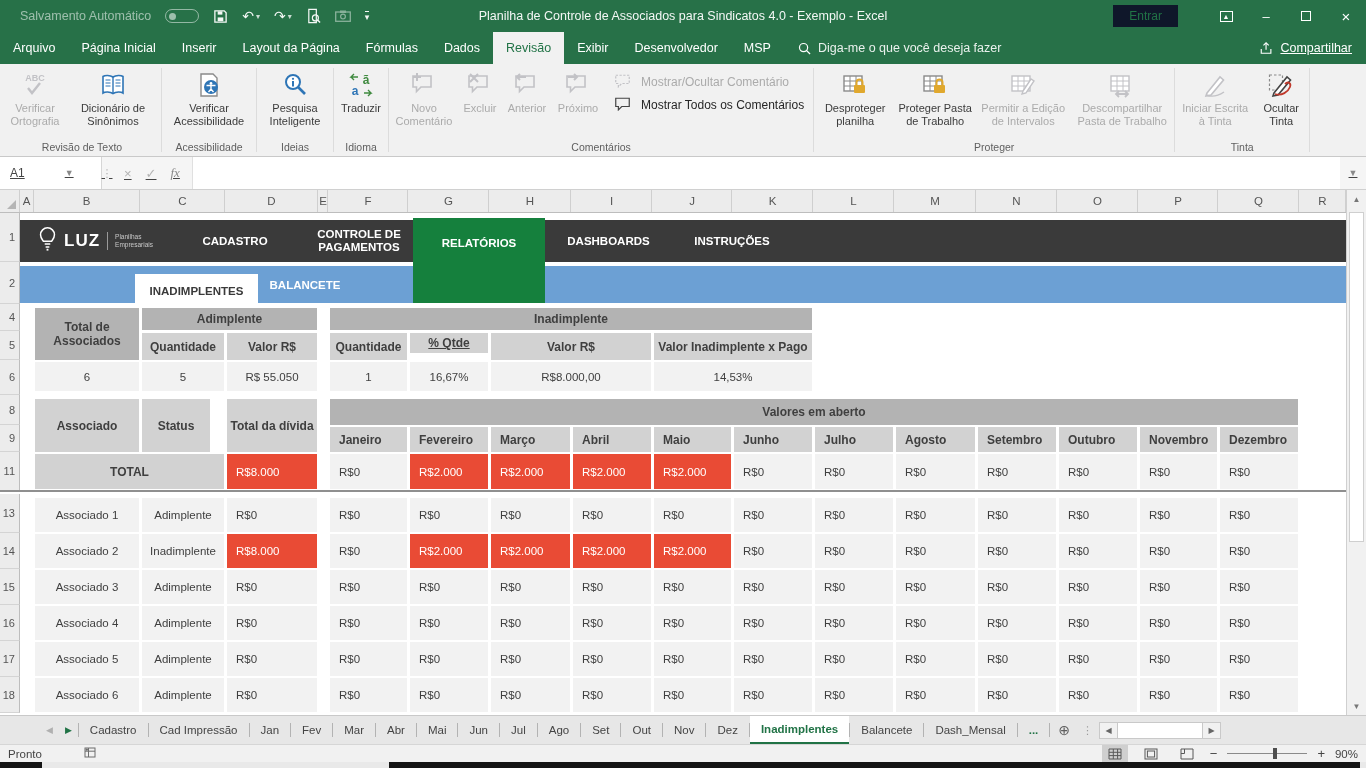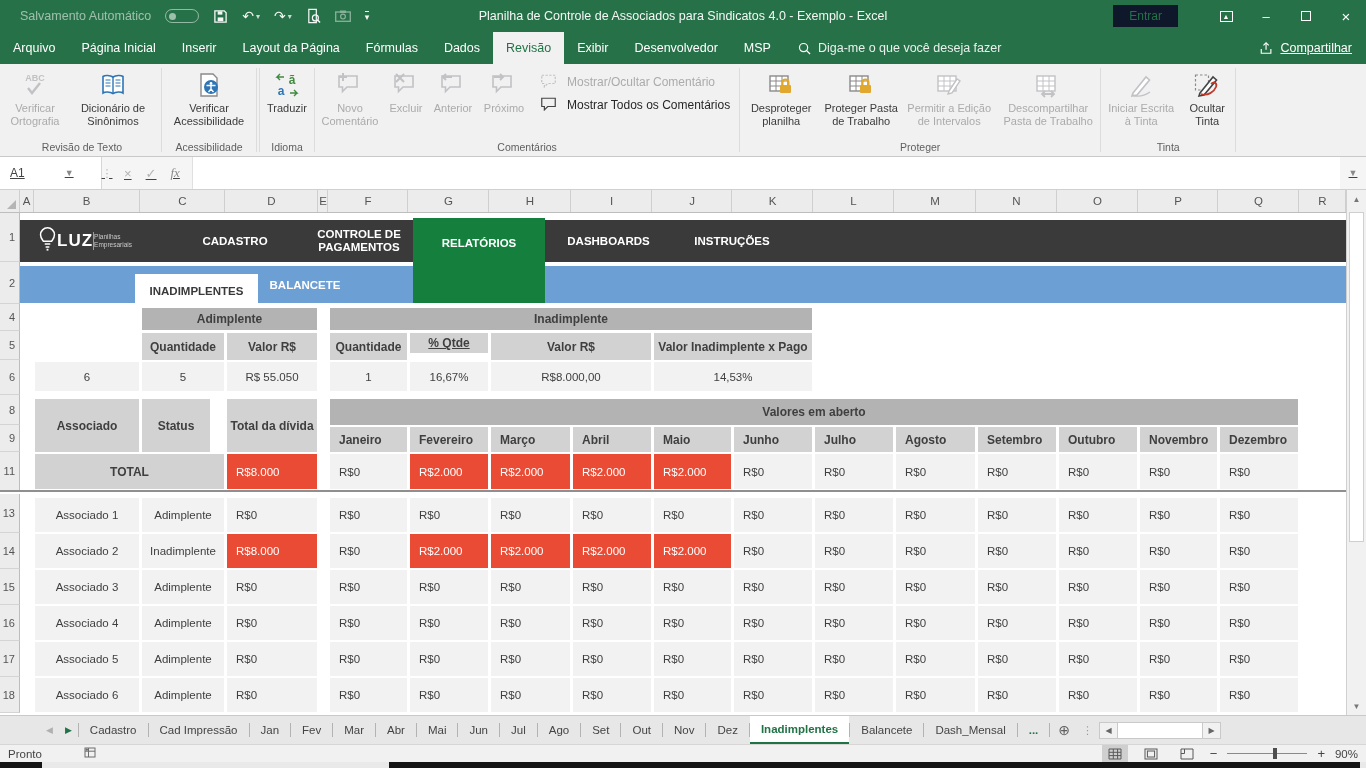--- a/index.html
+++ b/index.html
@@ -224,20 +224,36 @@
                 <circle cx="15" cy="11.5" r="1.4" fill="#fff"></circle>
                 <path d="M10.5 13.5 h9 M15 14 v3.5 M12.5 20 l2.5-3 2.5 3" stroke="#fff" stroke-width="1.4" fill="none"></path>
               </svg>
             </div>
             <div>Verificar Acessibilidade</div>
           </div>
         </div>
         <div class="rgroup-label">Acessibilidade</div>
       </div>
       <div class="rsep"></div>
+      <div class="rgroup">
+        <div class="rgroup-content">
+          <div class="bigbtn" style="width: 74px;">
+            <div class="bicon">
+              <svg width="26" height="26" viewBox="0 0 26 26">
+                <circle cx="11" cy="10" r="7" fill="#fff" stroke="#2e75b6" stroke-width="2"></circle>
+                <path d="M16 15 L23 22" stroke="#2e75b6" stroke-width="2.6"></path>
+                <circle cx="11" cy="6.8" r="1.1" fill="#2e75b6"></circle>
+                <rect x="10" y="9" width="2" height="5.5" fill="#2e75b6"></rect>
+              </svg>
+            </div>
+            <div>Pesquisa Inteligente</div>
+          </div>
+        </div>
+        <div class="rgroup-label">Ideias</div>
+      </div>
       <div class="rsep"></div>
       <div class="rgroup">
         <div class="rgroup-content">
           <div class="bigbtn" style="width: 52px;">
             <div class="bicon">
               <svg width="26" height="26" viewBox="0 0 26 26">
                 <text x="18" y="12" font-size="12" font-weight="bold" fill="#3f8a3f" text-anchor="middle" font-family="Liberation Sans,sans-serif">ã</text>
                 <text x="7" y="23" font-size="12" font-weight="bold" fill="#2e75b6" text-anchor="middle" font-family="Liberation Sans,sans-serif">a</text>
                 <path d="M10 5 H3 l3-3 M3 5 l3 3" stroke="#3f8a3f" stroke-width="1.4" fill="none"></path>
                 <path d="M16 21 h7 l-3-3 M23 21 l-3 3" stroke="#3f8a3f" stroke-width="1.4" fill="none"></path>
@@ -430,40 +446,41 @@
       <div class="rownum" style="top: 212px; height: 27px;">9</div>
       <div class="rownum" style="top: 239px; height: 39px;">11</div>
       <div class="rownum" style="top: 281px; height: 39px;">13</div>
       <div class="rownum" style="top: 320px; height: 36px;">14</div>
       <div class="rownum" style="top: 356px; height: 36px;">15</div>
       <div class="rownum" style="top: 392px; height: 36px;">16</div>
       <div class="rownum" style="top: 428px; height: 36px;">17</div>
       <div class="rownum" style="top: 464px; height: 36px;">18</div>
       <div style="position: absolute; left: 20px; top: 7px; width: 1326px; height: 42px; background: rgb(58, 58, 58);"></div>
       <div style="position: absolute; left: 20px; top: 53px; width: 1326px; height: 37px; background: rgb(108, 160, 212);"></div>
-      <div style="position: absolute; left: 38px; top: 13px; display: flex; align-items: center; color: rgb(255, 255, 255); z-index: 3; justify-content: space-between;">
+      <div style="position: absolute; left: 38px; top: 13px; display: flex; align-items: center; gap: 7px; color: rgb(255, 255, 255); z-index: 3; justify-content: space-between;">
         <div><svg width="19" height="26" viewBox="0 0 20 28">
             <path d="M10 2 a7.5 7.5 0 0 1 7.5 7.5 c0 3.2-1.8 5-3 6.8 h-9 c-1.2-1.8-3-3.6-3-6.8 A7.5 7.5 0 0 1 10 2z" fill="none" stroke="#fff" stroke-width="1.6"></path>
             <path d="M7 19.5h6 M8 22.5h4" stroke="#fff" stroke-width="1.6"></path>
             <path d="M9 25.5h2" stroke="#fff" stroke-width="2"></path>
           </svg></div>
         <div style="font-size: 17px; font-weight: 700; letter-spacing: 1px;">LUZ</div>
         <div style="width: 1px; height: 18px; background: rgb(154, 154, 154);"></div>
         <div style="font-size: 6.5px; color: rgb(201, 201, 201); line-height: 8px;">
           <div>Planilhas</div>
           <div>Empresariais</div>
         </div>
       </div>
       <div style="position: absolute; left: 165px; top: 11px; width: 140px; height: 34px; display: flex; align-items: center; justify-content: center; text-align: center; color: rgb(255, 255, 255); font-weight: 700; font-size: 11.5px; line-height: 13px; cursor: pointer; z-index: 2; background: transparent; padding-top: 0px;">CADASTRO</div>
       <div style="position: absolute; left: 305px; top: 11px; width: 108px; height: 34px; display: flex; align-items: center; justify-content: center; text-align: center; color: rgb(255, 255, 255); font-weight: 700; font-size: 11.5px; line-height: 13px; cursor: pointer; z-index: 2; background: transparent; padding-top: 0px;">CONTROLE DE PAGAMENTOS</div>
       <div style="position: absolute; left: 413px; top: 5px; width: 132px; height: 85px; display: flex; align-items: flex-start; justify-content: center; text-align: center; color: rgb(255, 255, 255); font-weight: 700; font-size: 11.5px; line-height: 13px; cursor: pointer; z-index: 2; background: #15803d; padding-top: 19px;">RELATÓRIOS</div>
       <div style="position: absolute; left: 545px; top: 11px; width: 127px; height: 34px; display: flex; align-items: center; justify-content: center; text-align: center; color: rgb(255, 255, 255); font-weight: 700; font-size: 11.5px; line-height: 13px; cursor: pointer; z-index: 2; background: transparent; padding-top: 0px;">DASHBOARDS</div>
       <div style="position: absolute; left: 672px; top: 11px; width: 120px; height: 34px; display: flex; align-items: center; justify-content: center; text-align: center; color: rgb(255, 255, 255); font-weight: 700; font-size: 11.5px; line-height: 13px; cursor: pointer; z-index: 2; background: transparent; padding-top: 0px;">INSTRUÇÕES</div>
       <div style="position: absolute; left: 135px; top: 61px; width: 123px; height: 34px; display: flex; align-items: center; justify-content: center; font-weight: 700; font-size: 11.5px; cursor: pointer; z-index: 3; background: rgb(255, 255, 255); color: rgb(58, 58, 58);">INADIMPLENTES</div>
       <div style="position: absolute; left: 258px; top: 53px; width: 94px; height: 37px; display: flex; align-items: center; justify-content: center; font-weight: 700; font-size: 11.5px; cursor: pointer; z-index: 3; background: transparent; color: rgb(255, 255, 255);">BALANCETE</div>
+      <div class="scell bg-dark hd c-center" style="left: 35px; top: 95px; width: 104px; height: 52px;">Total de Associados</div>
       <div class="scell bg-data c-center" style="left: 35px; top: 149px; width: 104px; height: 29px;">6</div>
       <div class="scell bg-dark hd c-center" style="left: 142px; top: 95px; width: 175px; height: 22px;">Adimplente</div>
       <div class="scell bg-mid hd c-center" style="left: 142px; top: 120px; width: 82px; height: 27px;">Quantidade</div>
       <div class="scell bg-mid hd c-center" style="left: 227px; top: 120px; width: 90px; height: 27px;">Valor R$</div>
       <div class="scell bg-data c-center" style="left: 142px; top: 149px; width: 82px; height: 29px;">5</div>
       <div class="scell bg-data c-center" style="left: 227px; top: 149px; width: 90px; height: 29px;">R$ 55.050</div>
       <div class="scell bg-dark hd c-center" style="left: 330px; top: 95px; width: 482px; height: 22px;">Inadimplente</div>
       <div class="scell bg-mid hd c-center" style="left: 330px; top: 120px; width: 77px; height: 27px;">Quantidade</div>
       <div class="scell bg-data c-center" style="left: 330px; top: 149px; width: 77px; height: 29px;">1</div>
       <div class="scell bg-mid hd c-center" style="left: 410px; top: 120px; width: 78px; height: 20px; text-decoration: underline;">% Qtde</div>

